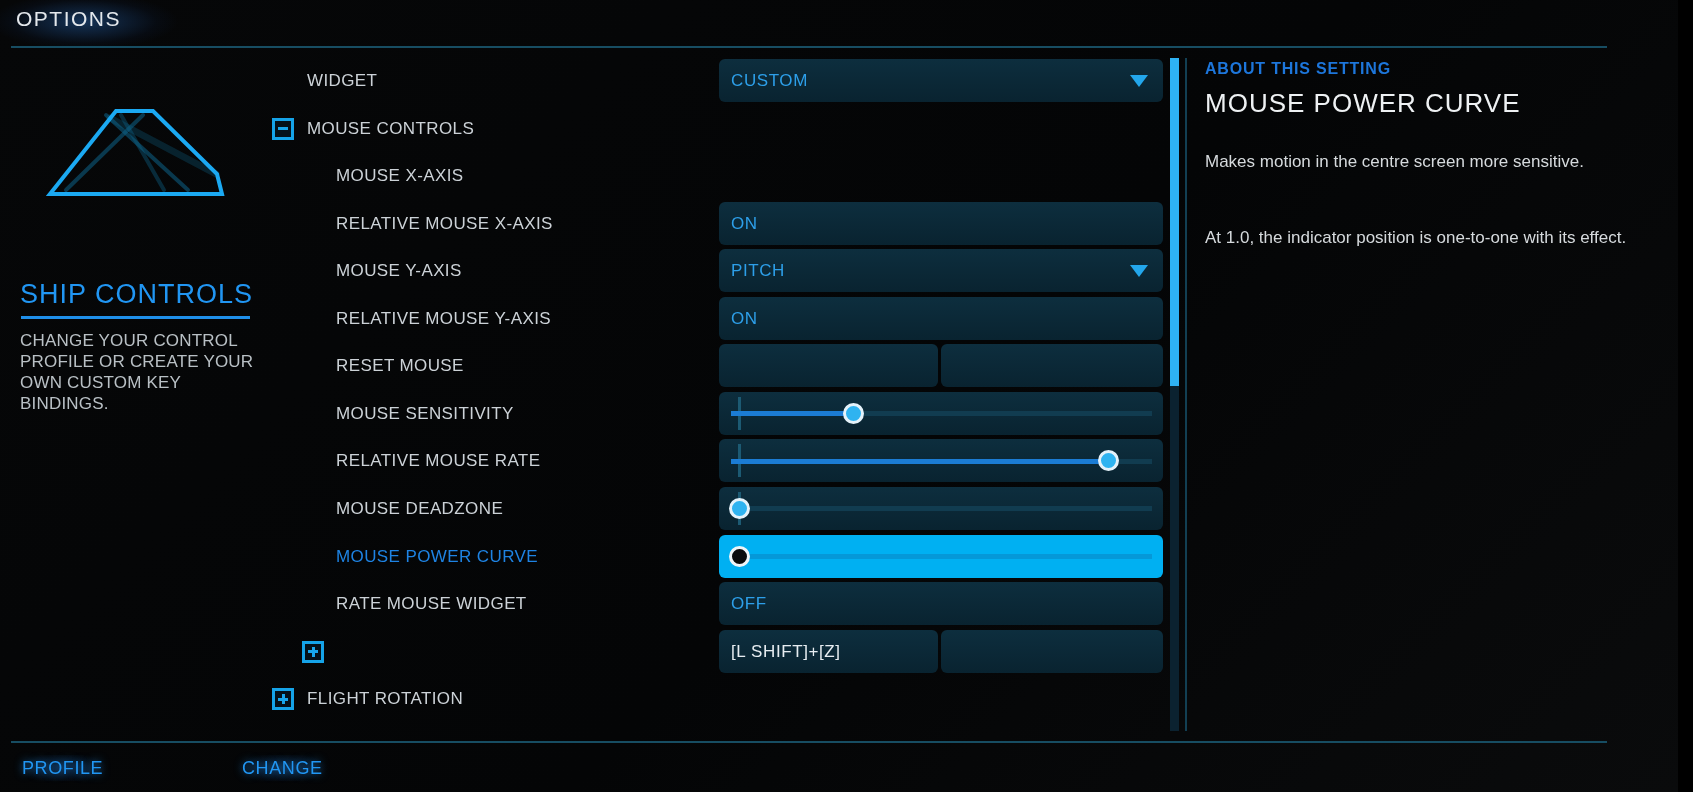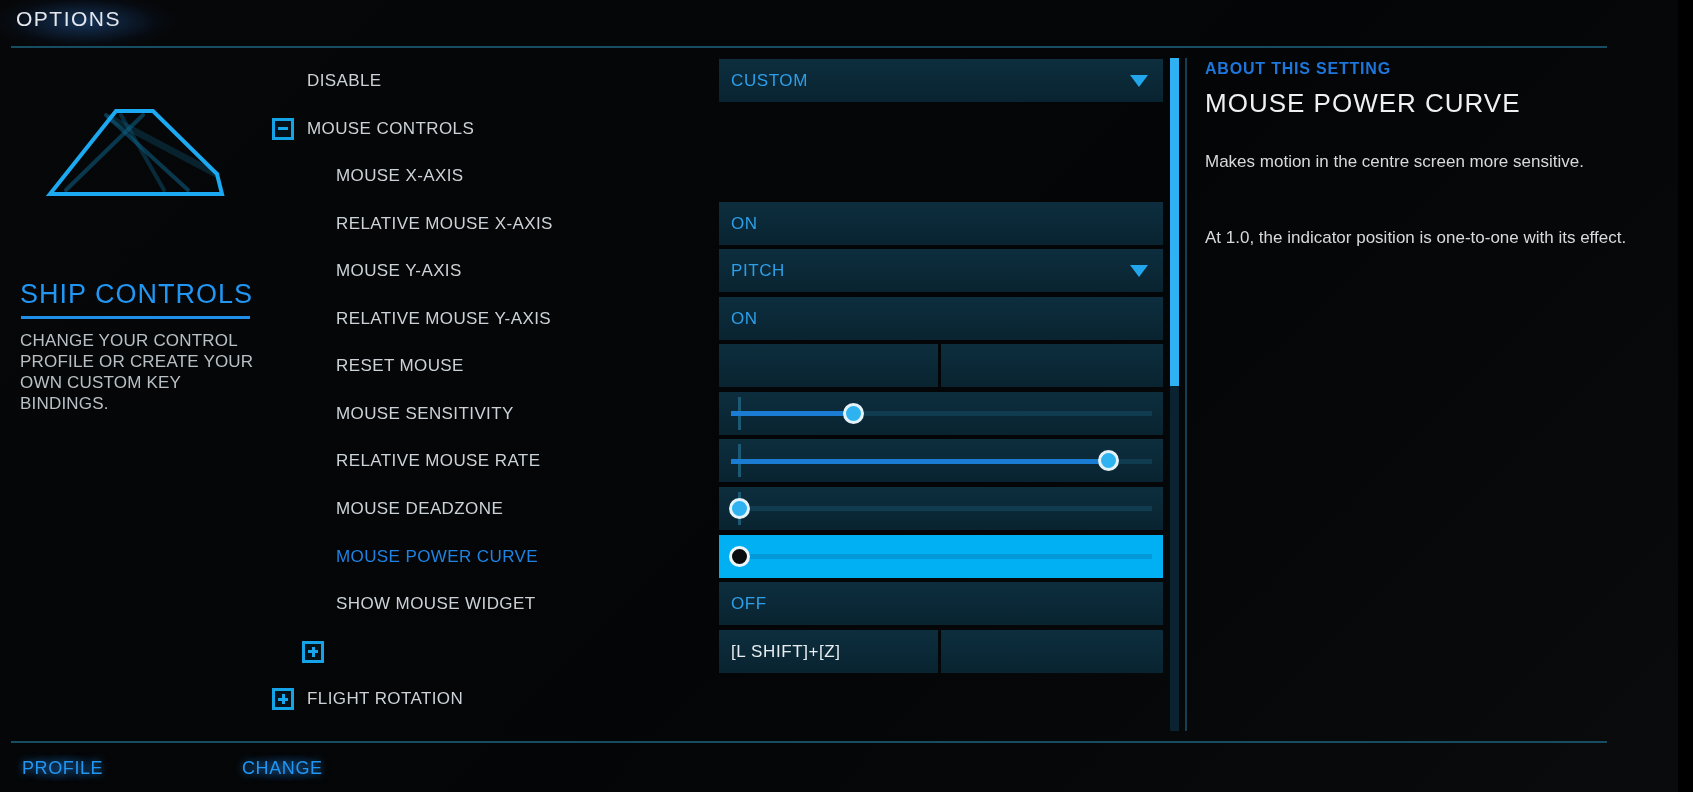--- a/index.html
+++ b/index.html
@@ -45,20 +45,21 @@
   .srow.selected .rlabel{ color:#1e83e3; }
   .expander{
     position:absolute; top:11px; width:22px; height:22px;
     border:3px solid #15a3e8; background:#051119; cursor:pointer;
   }
   .expander .bar-h{ position:absolute; left:3px; top:6.5px; width:10px; height:3px; background:#18a6ec; }
   .expander .bar-v{ position:absolute; left:6.5px; top:3px; width:3px; height:10px; background:#18a6ec; }
   .vbox{
     position:absolute; top:0; height:43px; left:719px; width:444px;
     background:linear-gradient(180deg,#0d2e3e,#092330);
+    border-radius:6px;
   }
   .vbox .vtext{
     position:absolute; left:12px; top:0; height:43px; line-height:43px;
     font-size:17px; letter-spacing:.6px; color:#2d9fe9;
   }
   .vbox .btext{ color:#e7edf1; }
   .dd-arrow{
     position:absolute; right:15px; top:16px; width:0; height:0;
     border-left:9px solid transparent; border-right:9px solid transparent;
     border-top:12px solid #23a7ec;
@@ -133,21 +134,21 @@
       </g>
       <polygon points="4,88 70,5 107,5 171,68 176,88" fill="none" stroke="#1ba9f2" stroke-width="4" stroke-linejoin="miter"></polygon>
     </svg>
   </div>
   <div class="left-title">SHIP CONTROLS</div>
   <div class="left-underline"></div>
   <div class="left-desc">CHANGE YOUR CONTROL PROFILE OR CREATE YOUR OWN CUSTOM KEY BINDINGS.</div>
 
   <div class="rows" id="rows-root">
       <div class="srow" style="top: 59px;">
-        <span class="rlabel" style="left: 307px;">DISABLE</span>
+        <span class="rlabel" style="left: 307px;">WIDGET</span>
         <div class="vbox">
           <span class="vtext">CUSTOM</span>
           <span class="dd-arrow"></span>
         </div>
       </div>
       <div class="srow" style="top: 106.55px; padding-left: 12px;">
         <div class="expander" style="left: 272px;">
           <span class="bar-h"></span>
         </div>
         <span class="rlabel" style="left: 307px;">MOUSE CONTROLS</span>
@@ -214,21 +215,21 @@
         </div>
       </div>
       <div class="srow selected" style="top: 534.5px;">
         <span class="rlabel" style="left: 336px;">MOUSE POWER CURVE</span>
         <div class="vbox hl">
           <div class="track"></div>
           <div class="knob" style="left: 20.42px;"></div>
         </div>
       </div>
       <div class="srow" style="top: 582.05px;">
-        <span class="rlabel" style="left: 336px;">SHOW MOUSE WIDGET</span>
+        <span class="rlabel" style="left: 336px;">RATE MOUSE WIDGET</span>
         <div class="vbox">
           <span class="vtext">OFF</span>
         </div>
       </div>
       <div class="srow" style="top: 629.6px;">
         <div class="expander" style="left: 302px;">
           <span class="bar-h"></span>
           <span class="bar-v"></span>
         </div>
         <div class="vbox bindbox-l">

